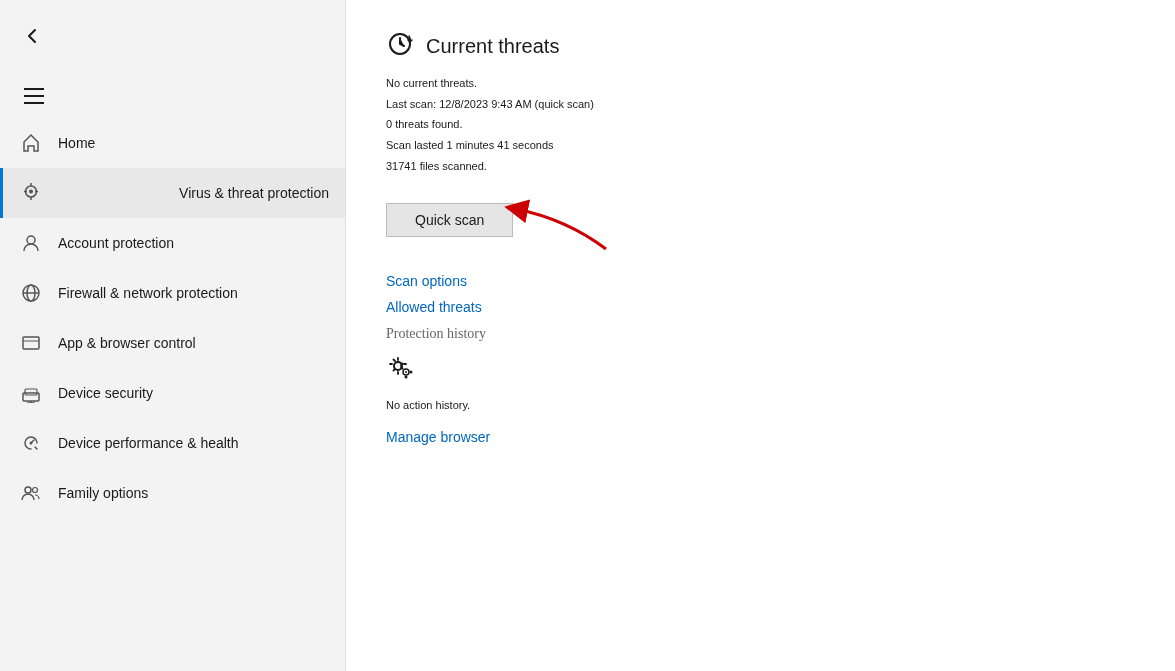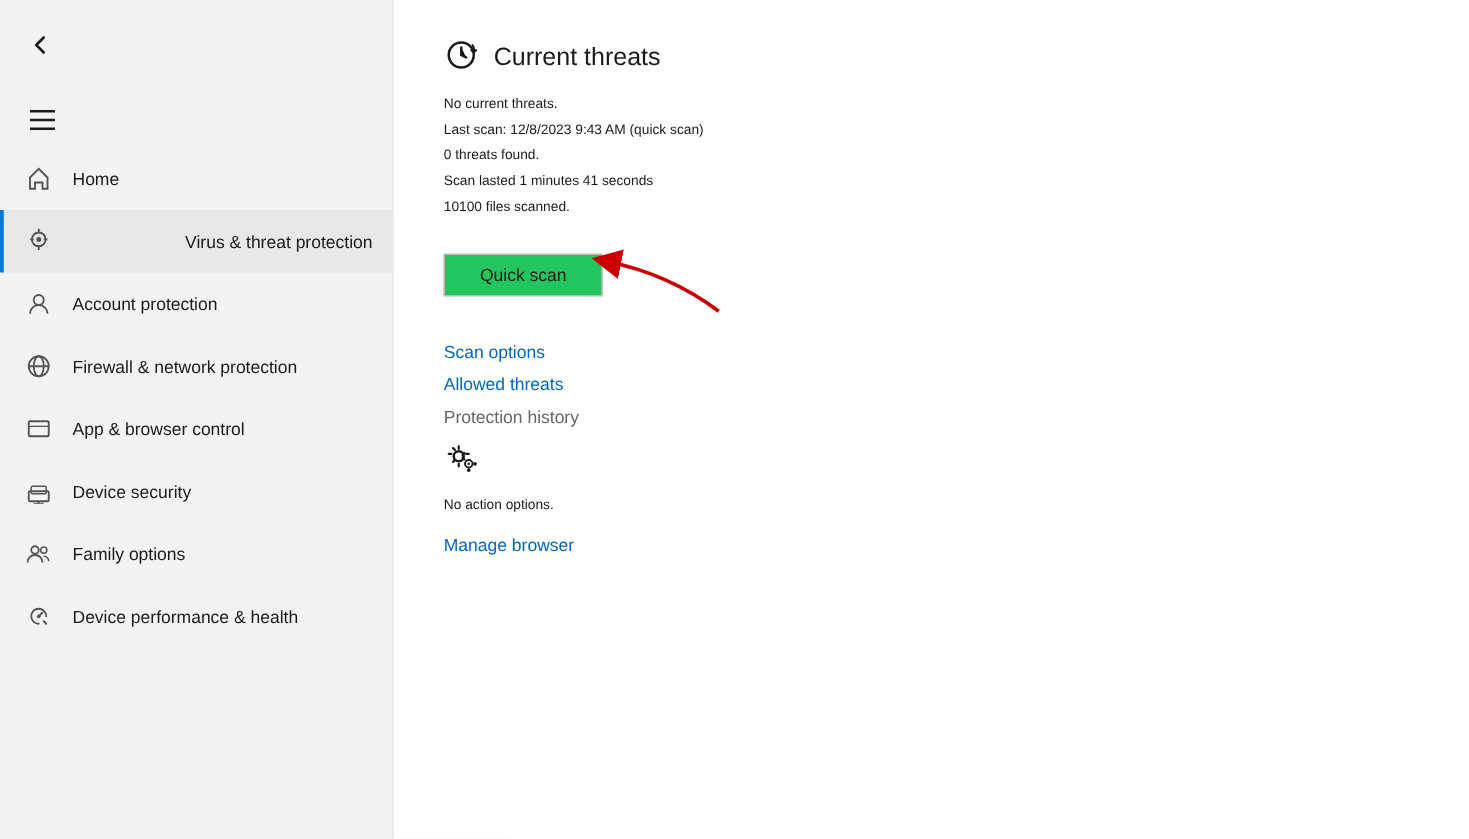--- a/index.html
+++ b/index.html
@@ -9,21 +9,21 @@
       display: flex;
       width: 1175px;
       height: 671px;
       overflow: hidden;
       font-size: 14px;
       color: #1a1a1a;
     }
 
     
     .sidebar {
-      width: 315px;
+      width: 346px;
       background: #f3f3f3;
       display: flex;
       flex-direction: column;
       padding-top: 10px;
       border-right: 1px solid #e0e0e0;
       flex-shrink: 0;
     }
 
     .sidebar-top-controls {
       display: flex;
@@ -131,40 +131,41 @@
       font-size: 11px;
       color: #1a1a1a;
       line-height: 1.7;
       margin-bottom: 2px;
     }
 
     .quick-scan-btn {
       margin-top: 14px;
       margin-bottom: 18px;
       padding: 8px 28px;
-      background: #22c55e;
+      background: #e5e5e5;
       border: 1px solid #bbb;
       font-size: 14px;
       cursor: pointer;
       color: #1a1a1a;
     }
 
     .link-text {
       color: #0067c0;
       cursor: pointer;
       font-size: 14px;
       text-decoration: none;
       display: block;
       margin-bottom: 10px;
     }
 
     .static-link {
       font-size: 14px;
       color: #666;
       margin-bottom: 20px;
+      font-family: Liberation Serif, serif;
     }
   </style>
 </head>
 <body>
 
 <div class="sidebar">
   <div class="sidebar-top-controls">
     <button class="back-btn">
       <svg width="20" height="20" viewBox="0 0 20 20" fill="none">
         <path d="M13 4L7 10L13 16" stroke="#1a1a1a" stroke-width="2" stroke-linecap="round" stroke-linejoin="round"></path>
@@ -237,38 +238,38 @@
             <rect x="4" y="6" width="12" height="6" rx="1" stroke="#555" stroke-width="1.2" fill="none"></rect>
             <line x1="10" y1="18" x2="10" y2="20" stroke="#555" stroke-width="1.5"></line>
             <line x1="6" y1="20" x2="14" y2="20" stroke="#555" stroke-width="1.5"></line>
           </svg>
         </span>
         <span class="nav-label">Device security</span>
       </div>
       <div class="nav-item">
         <span class="nav-icon">
           <svg width="20" height="20" viewBox="0 0 20 20" fill="none">
+            <path d="M10 16c-3.3 0-6-2.7-6-6s2.7-6 6-6 6 2.7 6 6" stroke="#555" stroke-width="1.5" fill="none" stroke-linecap="round"></path>
+            <path d="M10 10l3-3" stroke="#555" stroke-width="1.5" stroke-linecap="round"></path>
+            <circle cx="10" cy="10" r="1.5" fill="#555"></circle>
+            <path d="M14 14l2 2" stroke="#555" stroke-width="1.5" stroke-linecap="round"></path>
+          </svg>
+        </span>
+        <span class="nav-label">Device performance &amp; health</span>
+      </div>
+      <div class="nav-item">
+        <span class="nav-icon">
+          <svg width="20" height="20" viewBox="0 0 20 20" fill="none">
             <circle cx="7" cy="7" r="3" stroke="#555" stroke-width="1.5" fill="none"></circle>
             <circle cx="14" cy="7" r="2.5" stroke="#555" stroke-width="1.2" fill="none"></circle>
             <path d="M1 17c0-3.3 2.7-6 6-6s6 2.7 6 6" stroke="#555" stroke-width="1.5" fill="none"></path>
             <path d="M14 12c2.2 0 4 1.8 4 4" stroke="#555" stroke-width="1.2" fill="none"></path>
           </svg>
         </span>
         <span class="nav-label">Family options</span>
-      </div>
-      <div class="nav-item">
-        <span class="nav-icon">
-          <svg width="20" height="20" viewBox="0 0 20 20" fill="none">
-            <path d="M10 16c-3.3 0-6-2.7-6-6s2.7-6 6-6 6 2.7 6 6" stroke="#555" stroke-width="1.5" fill="none" stroke-linecap="round"></path>
-            <path d="M10 10l3-3" stroke="#555" stroke-width="1.5" stroke-linecap="round"></path>
-            <circle cx="10" cy="10" r="1.5" fill="#555"></circle>
-            <path d="M14 14l2 2" stroke="#555" stroke-width="1.5" stroke-linecap="round"></path>
-          </svg>
-        </span>
-        <span class="nav-label">Device performance &amp; health</span>
       </div>
     </nav>
 </div>
 
 <div class="main-content">
   
   <div class="section-title">
     <span class="section-icon">
 
       <svg width="26" height="26" viewBox="0 0 26 26">
@@ -278,21 +279,21 @@
         <path d="M23 11 L21 9 M23 11 L25 9" stroke="#1a1a1a" stroke-width="1.5" stroke-linecap="round"></path>
       </svg>
     </span>
     <span>Current threats</span>
   </div>
 
   <p class="info-text">No current threats.</p>
   <p class="info-text">Last scan: 12/8/2023 9:43 AM (quick scan)</p>
   <p class="info-text">0 threats found.</p>
   <p class="info-text">Scan lasted 1 minutes 41 seconds</p>
-  <p class="info-text" style="margin-bottom:14px;">10100 files scanned.</p>
+  <p class="info-text" style="margin-bottom:14px;">31741 files scanned.</p>
 
   
   <div style="position:relative; display:inline-block;">
     <button class="quick-scan-btn">Quick scan</button>
     
     <svg style="position:absolute; top:-10px; left:120px; overflow:visible; pointer-events:none;" width="120" height="80">
       <defs>
         <marker id="arrowhead" markerWidth="8" markerHeight="8" refX="4" refY="4" orient="auto">
           <polygon points="0 0, 8 4, 0 8" fill="#cc0000"></polygon>
         </marker>
@@ -316,15 +317,15 @@
         <path d="M11 5v2M11 19v2M5 11H3M19 11H17M6.5 6.5l1.5 1.5M14 14l1.5 1.5M6.5 17.5l1.5-1.5M14 12l1.5-1.5" stroke="#1a1a1a" stroke-width="1.8" stroke-linecap="round"></path>
 
         <circle cx="19" cy="19" r="3" stroke="#1a1a1a" stroke-width="1.5" fill="none"></circle>
         <circle cx="19" cy="19" r="1" fill="#1a1a1a"></circle>
         <circle cx="24" cy="19" r="1.5" fill="#1a1a1a"></circle>
         <circle cx="19" cy="24" r="1.5" fill="#1a1a1a"></circle>
       </svg>
     </span>
   </div>
 
-  <p class="info-text" style="margin-bottom:14px;">No action options.</p>
+  <p class="info-text" style="margin-bottom:14px;">No action history.</p>
   <a class="link-text">Manage browser</a>
 </div>
 
 </body></html>

